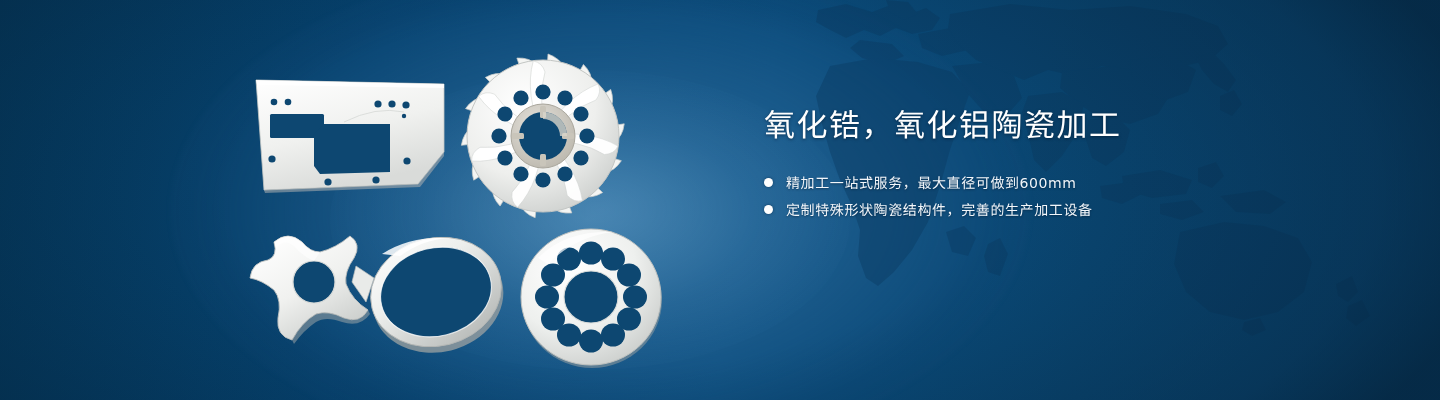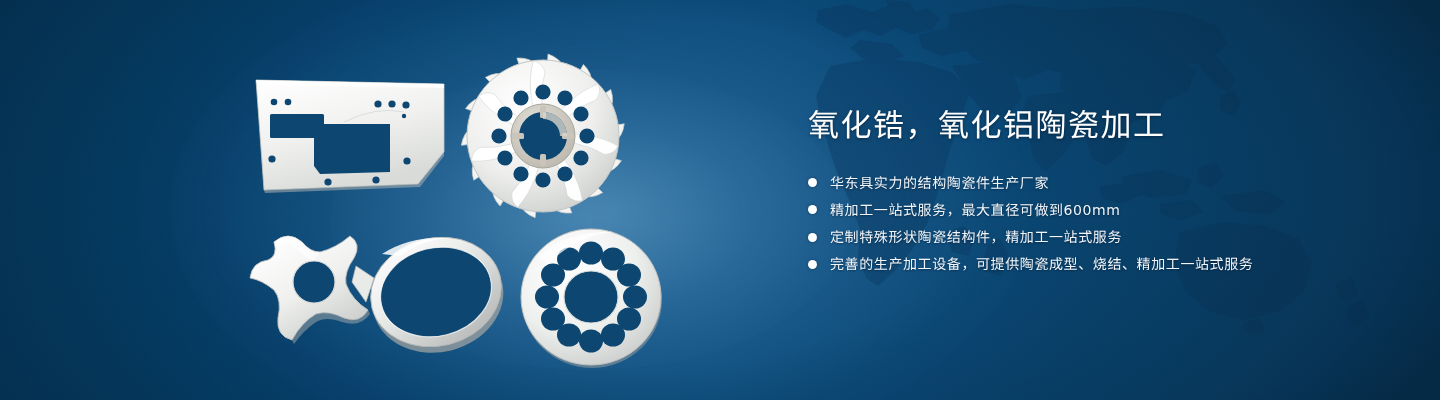--- a/index.html
+++ b/index.html
@@ -79,21 +79,20 @@
   .p-cross  { left: 248px; top: 222px; }
   .p-ring   { left: 352px; top: 226px; }
   .p-disc   { left: 518px; top: 224px; }
 
   
   .copy {
     position: absolute;
     left: 764px;
     top: 108px;
     width: 600px;
-    margin-left: 44px;
   }
   .headline {
     margin: 0;
     color: #ffffff;
     font-size: 31px;
     font-weight: normal;
     letter-spacing: 1.5px;
     line-height: 1.15;
     text-shadow: 0 1px 3px rgba(0,20,40,0.55);
     white-space: nowrap;
@@ -381,30 +380,22 @@
     </div>
 
   </div>
 
   <div class="copy">
     <h1 class="headline">氧化锆，氧化铝陶瓷加工</h1>
 
     <ul class="bullets">
       <li class="bullet">
         <span class="bullet-dot"></span>
-        <span class="bullet-text">华东具实力的结构陶瓷件生产厂家</span>
-      </li>
-      <li class="bullet">
-        <span class="bullet-dot"></span>
         <span class="bullet-text">精加工一站式服务，最大直径可做到600mm</span>
       </li>
       <li class="bullet">
         <span class="bullet-dot"></span>
-        <span class="bullet-text">定制特殊形状陶瓷结构件，精加工一站式服务</span>
-      </li>
-      <li class="bullet">
-        <span class="bullet-dot"></span>
-        <span class="bullet-text">完善的生产加工设备，可提供陶瓷成型、烧结、精加工一站式服务</span>
+        <span class="bullet-text">定制特殊形状陶瓷结构件，完善的生产加工设备</span>
       </li>
     </ul>
   </div>
 
 </div>
 
 </body></html>

